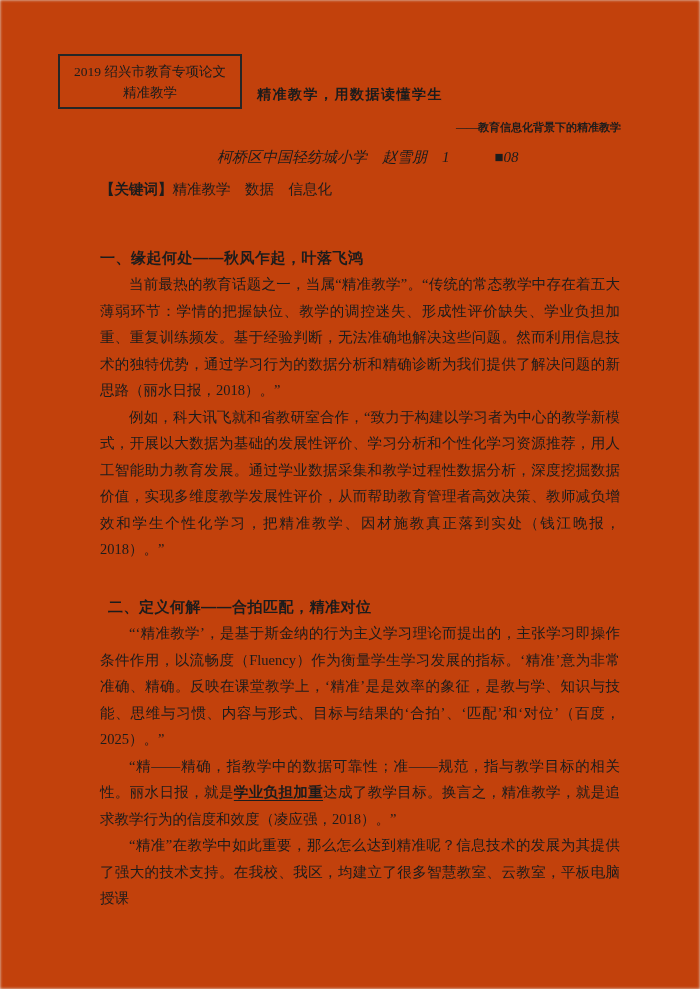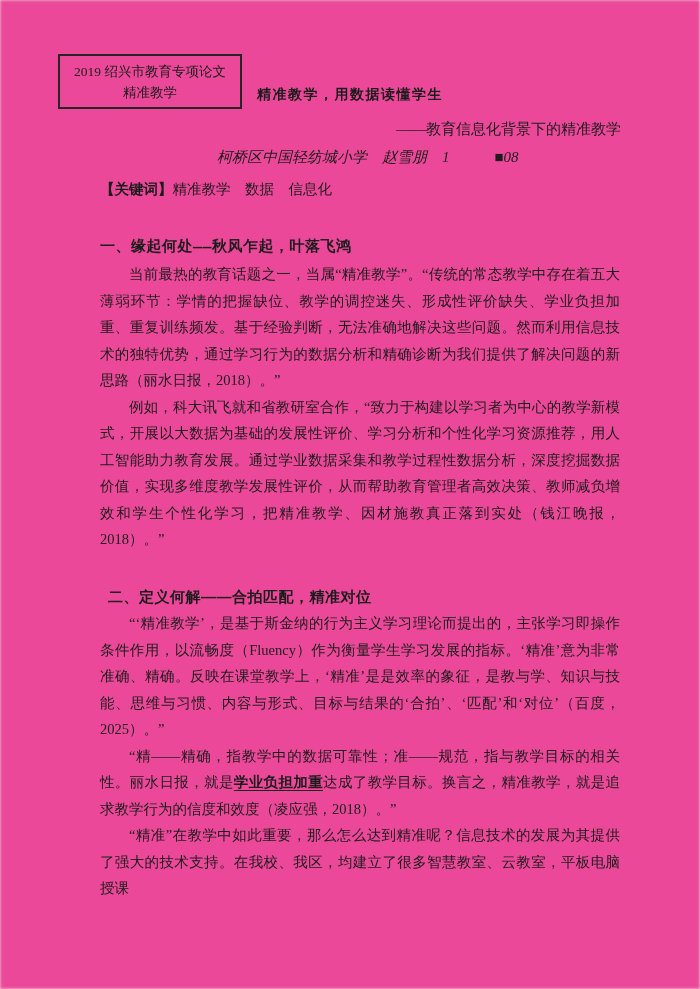--- a/index.html
+++ b/index.html
@@ -1,19 +1,19 @@
 <!DOCTYPE html>
 <html><head>
 <meta charset="utf-8">
 <style>
   html, body { margin:0; padding:0; background:#ffffff; }
   .page {
     position:relative;
     width:700px; height:989px;
-    background:#ec4899;
+    background:#c2410c;
     color:#1c1c1c;
     font-family:"Liberation Serif","DejaVu Serif",serif;
     overflow:hidden;
     box-shadow: inset 0 0 3px #e8e8e8;
   }
   .corner-box {
     position:absolute; left:58px; top:54px;
     width:176px;
     border:2px solid #262626;
     padding:5px 2px 4px 2px;
@@ -22,22 +22,23 @@
   }
   .doc-title {
     position:absolute; left:257px; top:86px;
     margin:0;
     font-size:14px; font-weight:700;
     letter-spacing:1.5px;
     white-space:nowrap;
   }
   .doc-subtitle {
     position:absolute; right:79px; top:120px;
-    font-size:15px;
+    font-size:11px;
     white-space:nowrap;
+    font-weight:bold;
   }
   .doc-byline {
     position:absolute; left:217px; top:148px;
     font-size:15px;
     font-style:italic;
     white-space:nowrap;
   }
   .content {
     position:absolute; left:100px; top:176px;
     width:520px;
@@ -46,21 +47,21 @@
     text-justify:inter-character;
   }
   .content p { margin:0; }
   .body-para { text-indent:2em; }
   .sec-heading {
     margin:0;
     font-size:15px; font-weight:700;
     font-family:"Liberation Sans","DejaVu Sans",sans-serif;
     letter-spacing:0.5px;
   }
-  .sec-heading.first-gap  { margin-top:32px;font-family:Liberation Mono, monospace; }
+  .sec-heading.first-gap  { margin-top:42px; }
   .sec-heading.second-gap { margin-top:31px;margin-left:8px; }
   .bold-label {
     font-weight:700;
     font-family:"Liberation Sans","DejaVu Sans",sans-serif;
     font-style:normal;
   }
   .kai { font-style:italic; }
   .u-bold {
     font-weight:700;
     text-decoration:underline;

